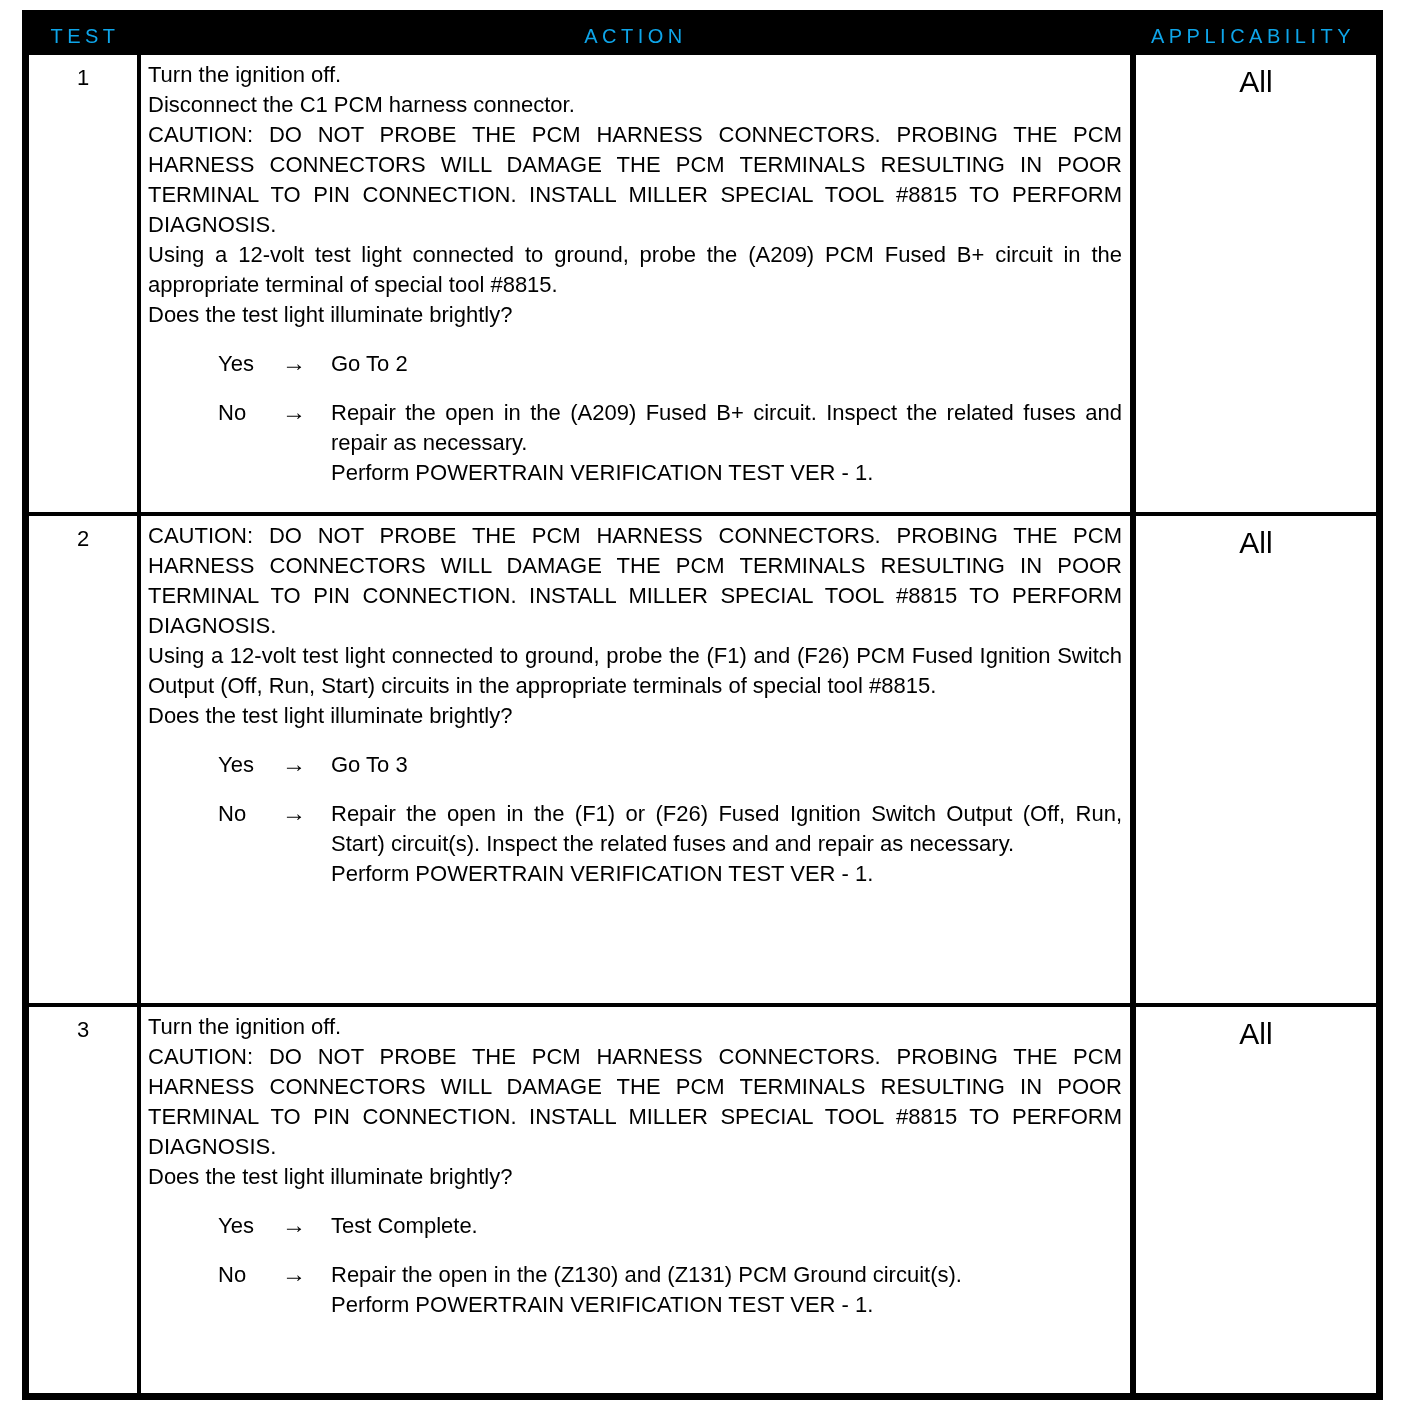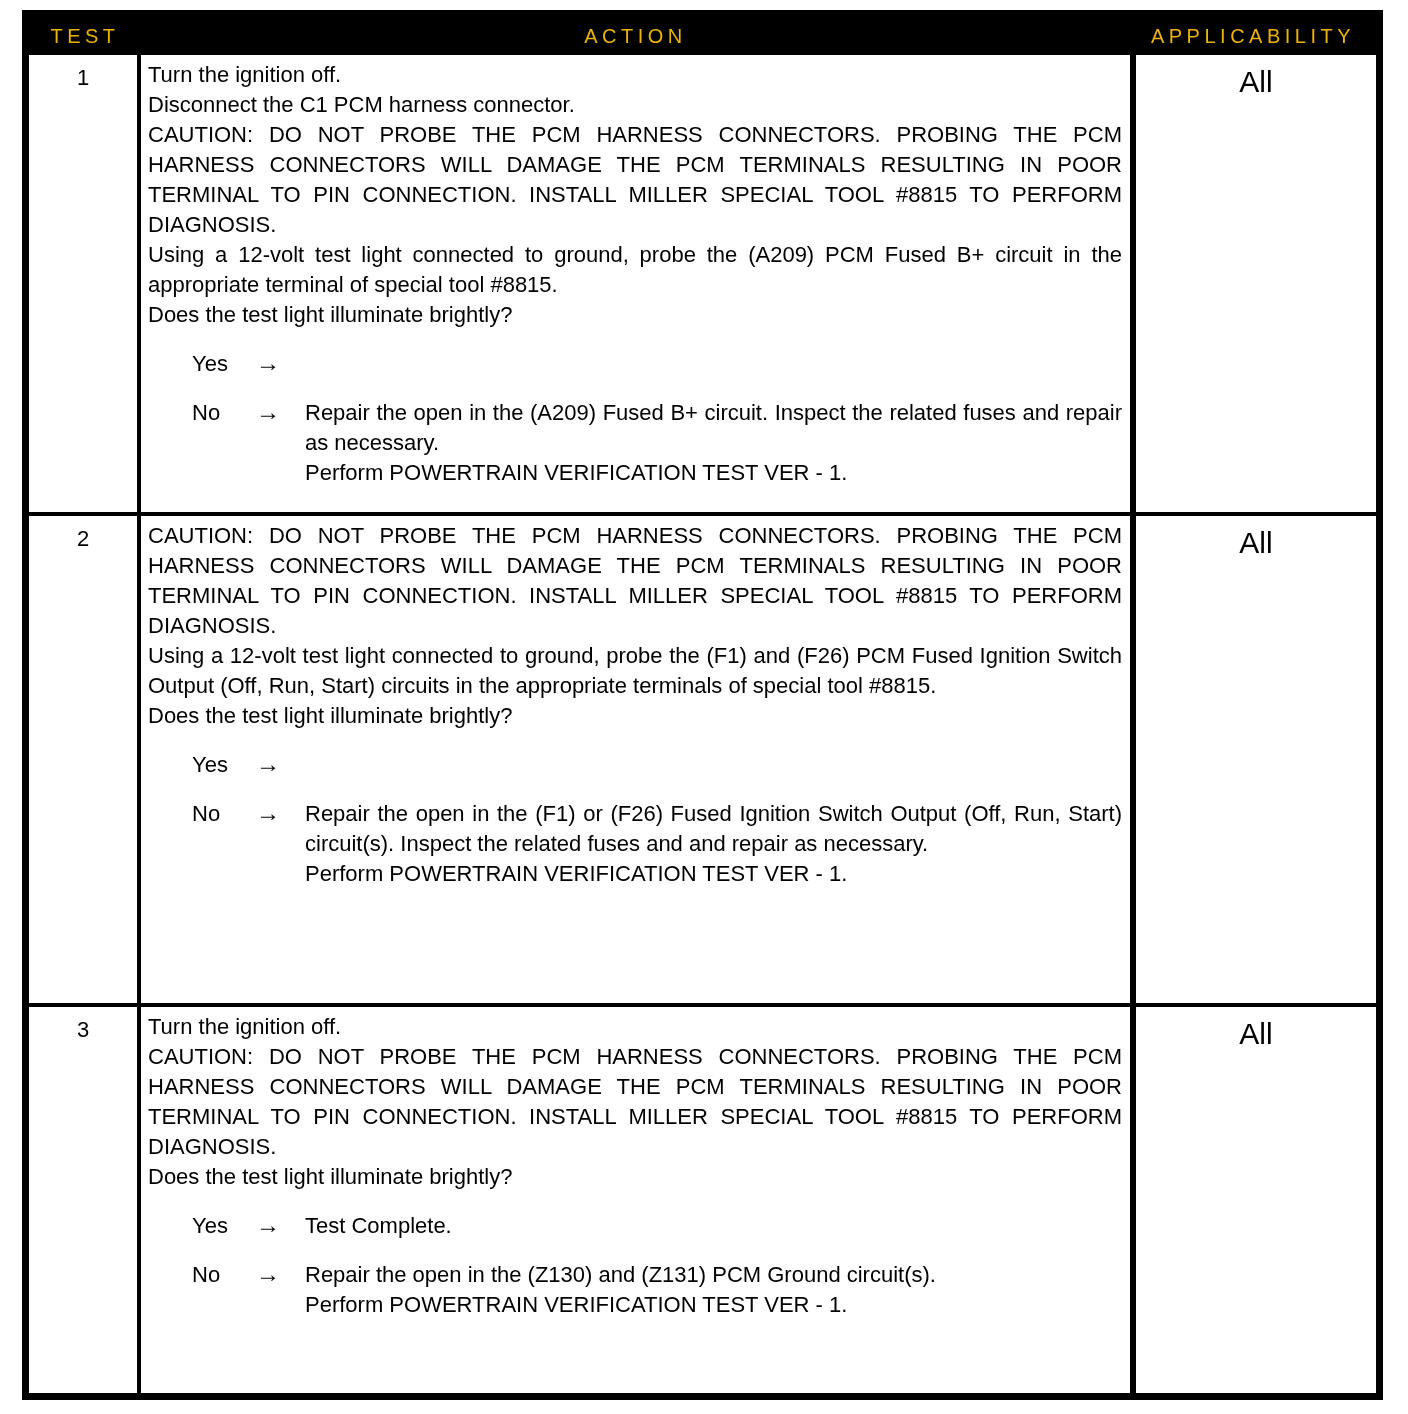--- a/index.html
+++ b/index.html
@@ -26,21 +26,21 @@
     border: 7px solid #000000;
     display: flex;
     flex-direction: column;
     background: #ffffff;
   }
   .thead {
     flex: 0 0 auto;
     display: grid;
     grid-template-columns: 112px 989px 1fr;
     background: #000000;
-    color: #eab308;
+    color: #0ea5e9;
     height: 38px;
     align-items: center;
   }
   .th {
     text-align: center;
     font-size: 20px;
     letter-spacing: 4.5px;
     font-weight: 400;
     white-space: nowrap;
   }
@@ -74,21 +74,21 @@
     font-size: 22px;
     line-height: 30px;
   }
   .para {
     margin: 0;
     text-align: justify;
   }
   .response {
     display: grid;
     grid-template-columns: 64px 49px 1fr;
-    margin: 19px 0 0 44px;
+    margin: 19px 0 0 70px;
   }
   .r-ans { white-space: nowrap; }
   .r-arrow { font-size: 24px; line-height: 28px; }
   .r-result p {
     margin: 0;
     text-align: justify;
   }
 </style>
 </head>
 <body>
@@ -106,20 +106,23 @@
       <div class="td-test">1</div>
       <div class="td-action">
         <p class="para">Turn the ignition off.</p>
         <p class="para">Disconnect the C1 PCM harness connector.</p>
         <p class="para">CAUTION: DO NOT PROBE THE PCM HARNESS CONNECTORS. PROBING THE PCM HARNESS CONNECTORS WILL DAMAGE THE PCM TERMINALS RESULTING IN POOR TERMINAL TO PIN CONNECTION. INSTALL MILLER SPECIAL TOOL #8815 TO PERFORM DIAGNOSIS.</p>
         <p class="para">Using a 12-volt test light connected to ground, probe the (A209) PCM Fused B+ circuit in the appropriate terminal of special tool #8815.</p>
         <p class="para">Does the test light illuminate brightly?</p>
         <div class="response">
           <div class="r-ans">Yes</div>
           <div class="r-arrow">→</div>
+          <div class="r-result">
+            <p>Go To  2</p>
+          </div>
         </div>
         <div class="response">
           <div class="r-ans">No</div>
           <div class="r-arrow">→</div>
           <div class="r-result">
             <p>Repair the open in the (A209) Fused B+ circuit. Inspect the related fuses and repair as necessary.</p>
             <p>Perform POWERTRAIN VERIFICATION TEST VER - 1.</p>
           </div>
         </div>
       </div>
@@ -128,20 +131,23 @@
 
     <div class="trow trow-2">
       <div class="td-test">2</div>
       <div class="td-action">
         <p class="para">CAUTION: DO NOT PROBE THE PCM HARNESS CONNECTORS. PROBING THE PCM HARNESS CONNECTORS WILL DAMAGE THE PCM TERMINALS RESULTING IN POOR TERMINAL TO PIN CONNECTION. INSTALL MILLER SPECIAL TOOL #8815 TO PERFORM DIAGNOSIS.</p>
         <p class="para">Using a 12-volt test light connected to ground, probe the (F1) and (F26) PCM Fused Ignition Switch Output (Off, Run, Start) circuits in the appropriate terminals of special tool #8815.</p>
         <p class="para">Does the test light illuminate brightly?</p>
         <div class="response">
           <div class="r-ans">Yes</div>
           <div class="r-arrow">→</div>
+          <div class="r-result">
+            <p>Go To  3</p>
+          </div>
         </div>
         <div class="response">
           <div class="r-ans">No</div>
           <div class="r-arrow">→</div>
           <div class="r-result">
             <p>Repair the open in the (F1) or (F26) Fused Ignition Switch Output (Off, Run, Start) circuit(s). Inspect the related fuses and and repair as necessary.</p>
             <p>Perform POWERTRAIN VERIFICATION TEST VER - 1.</p>
           </div>
         </div>
       </div>

